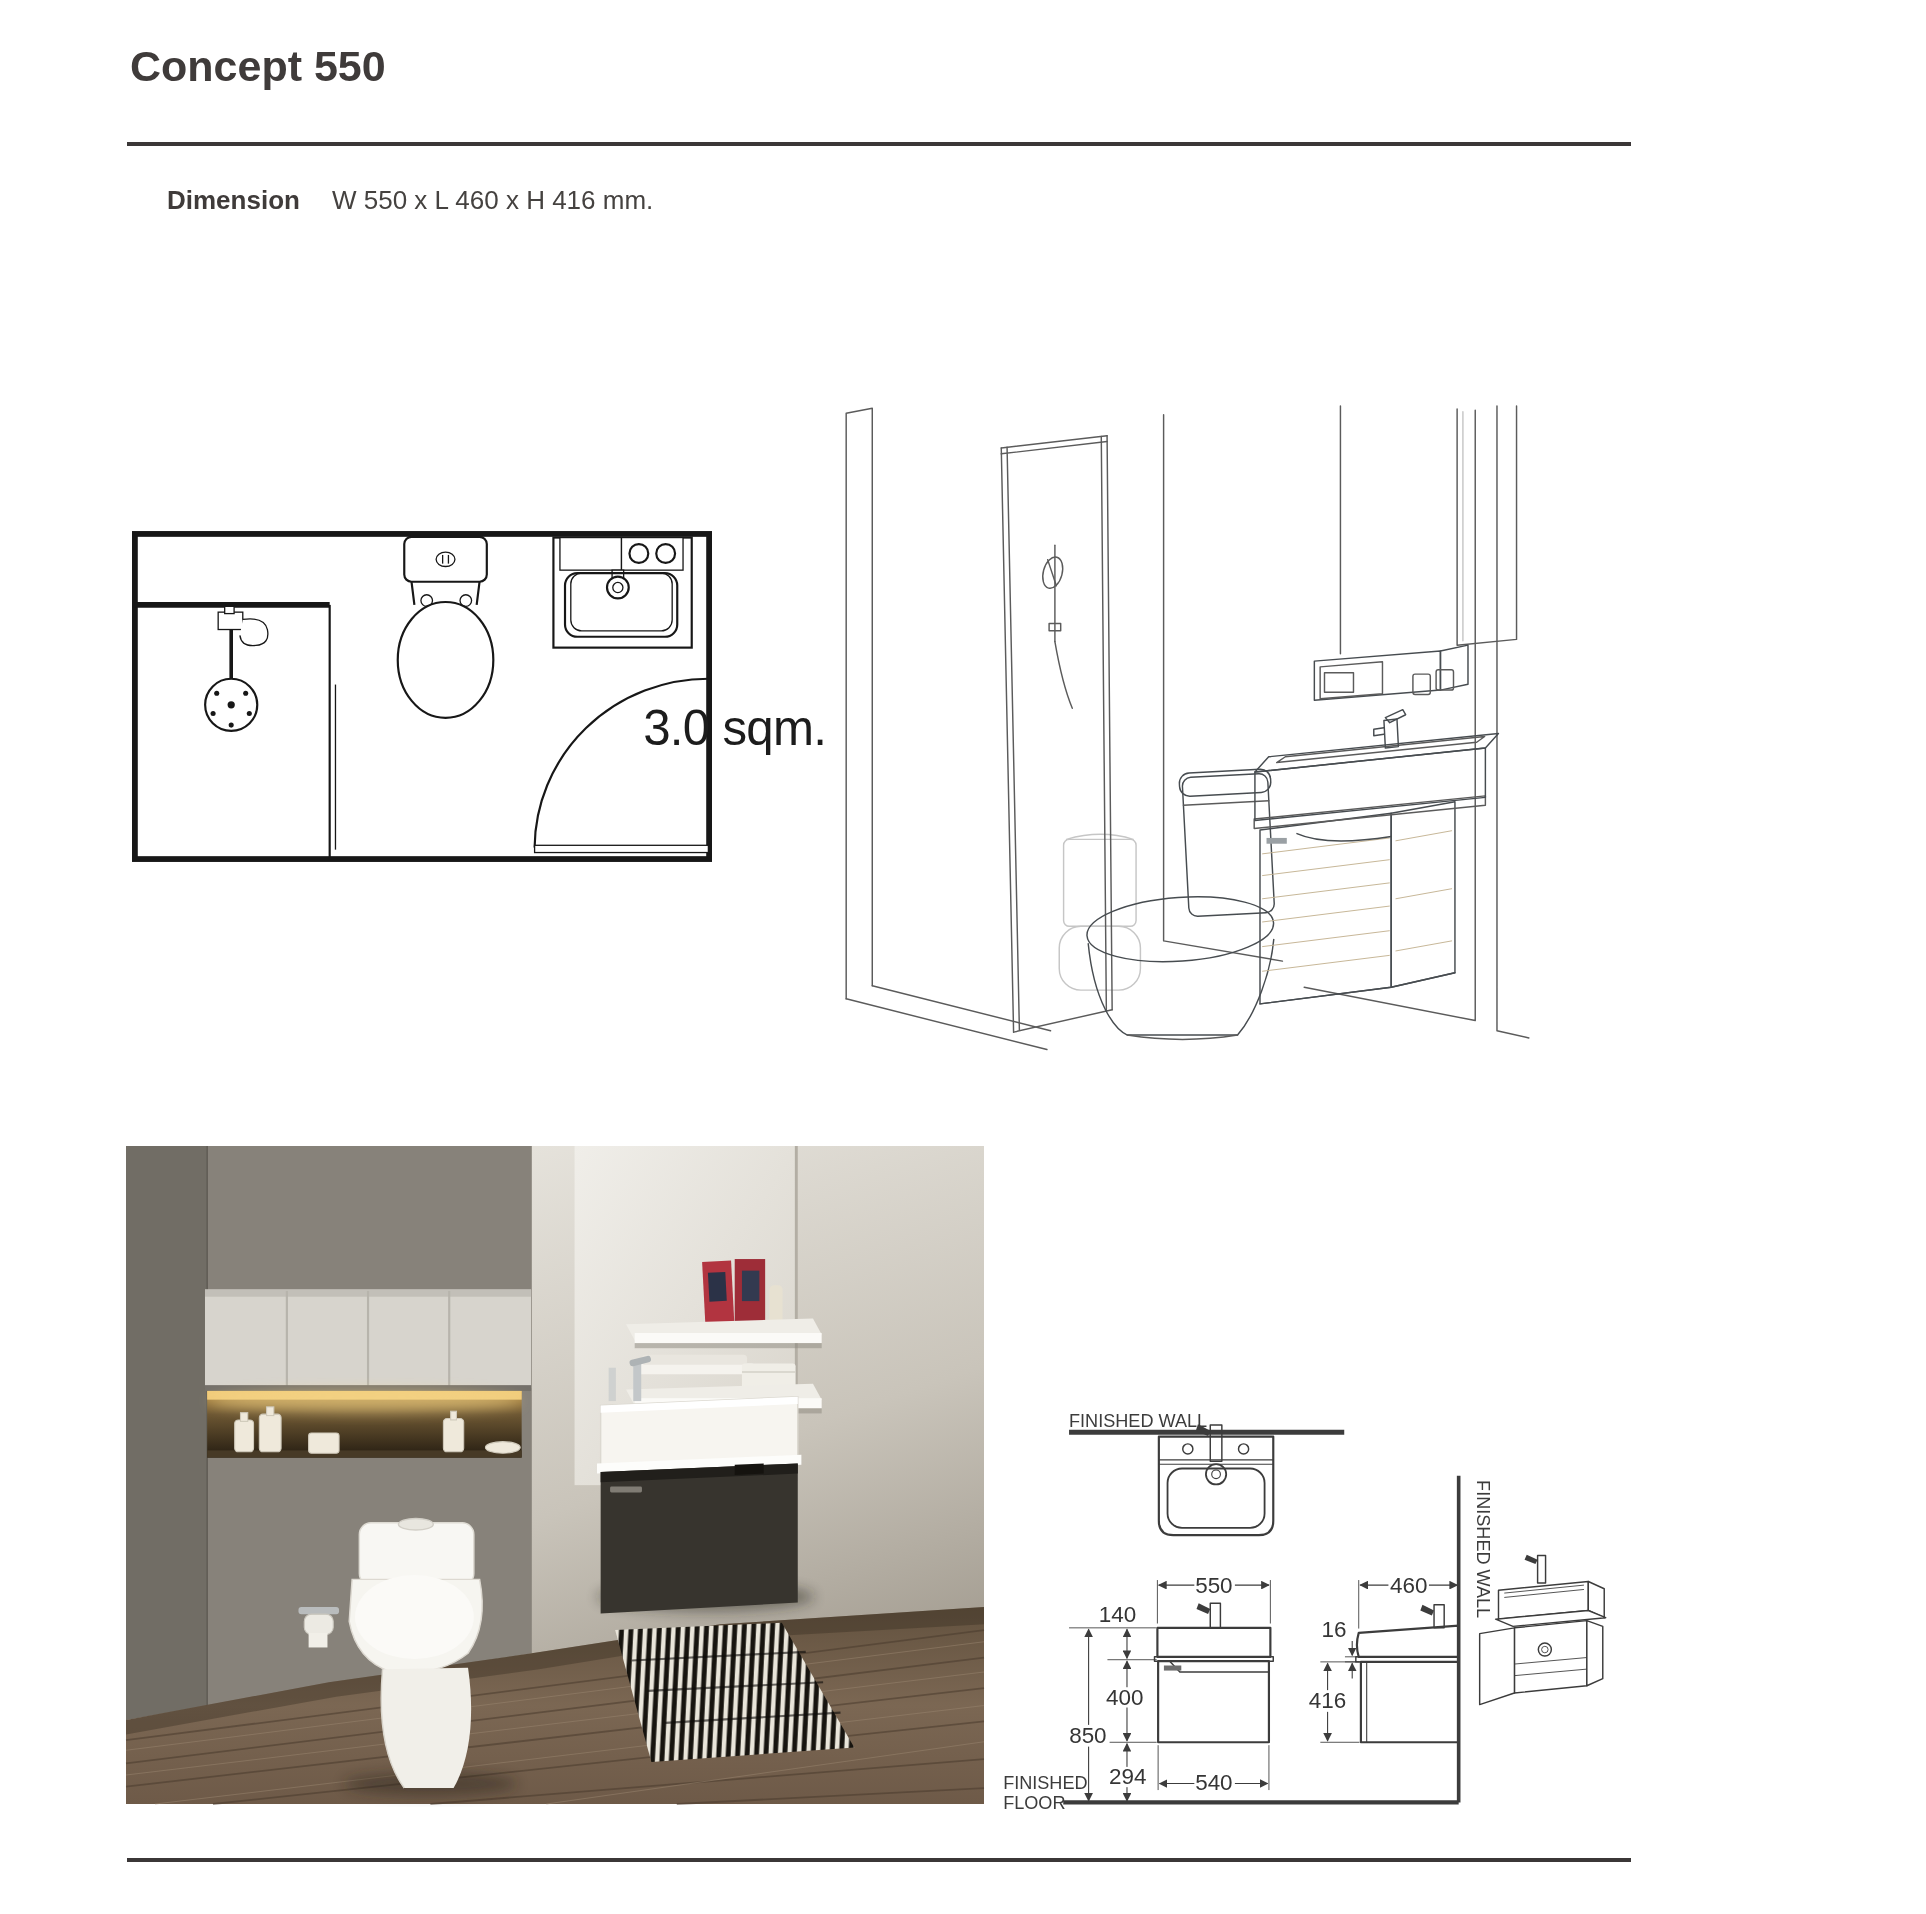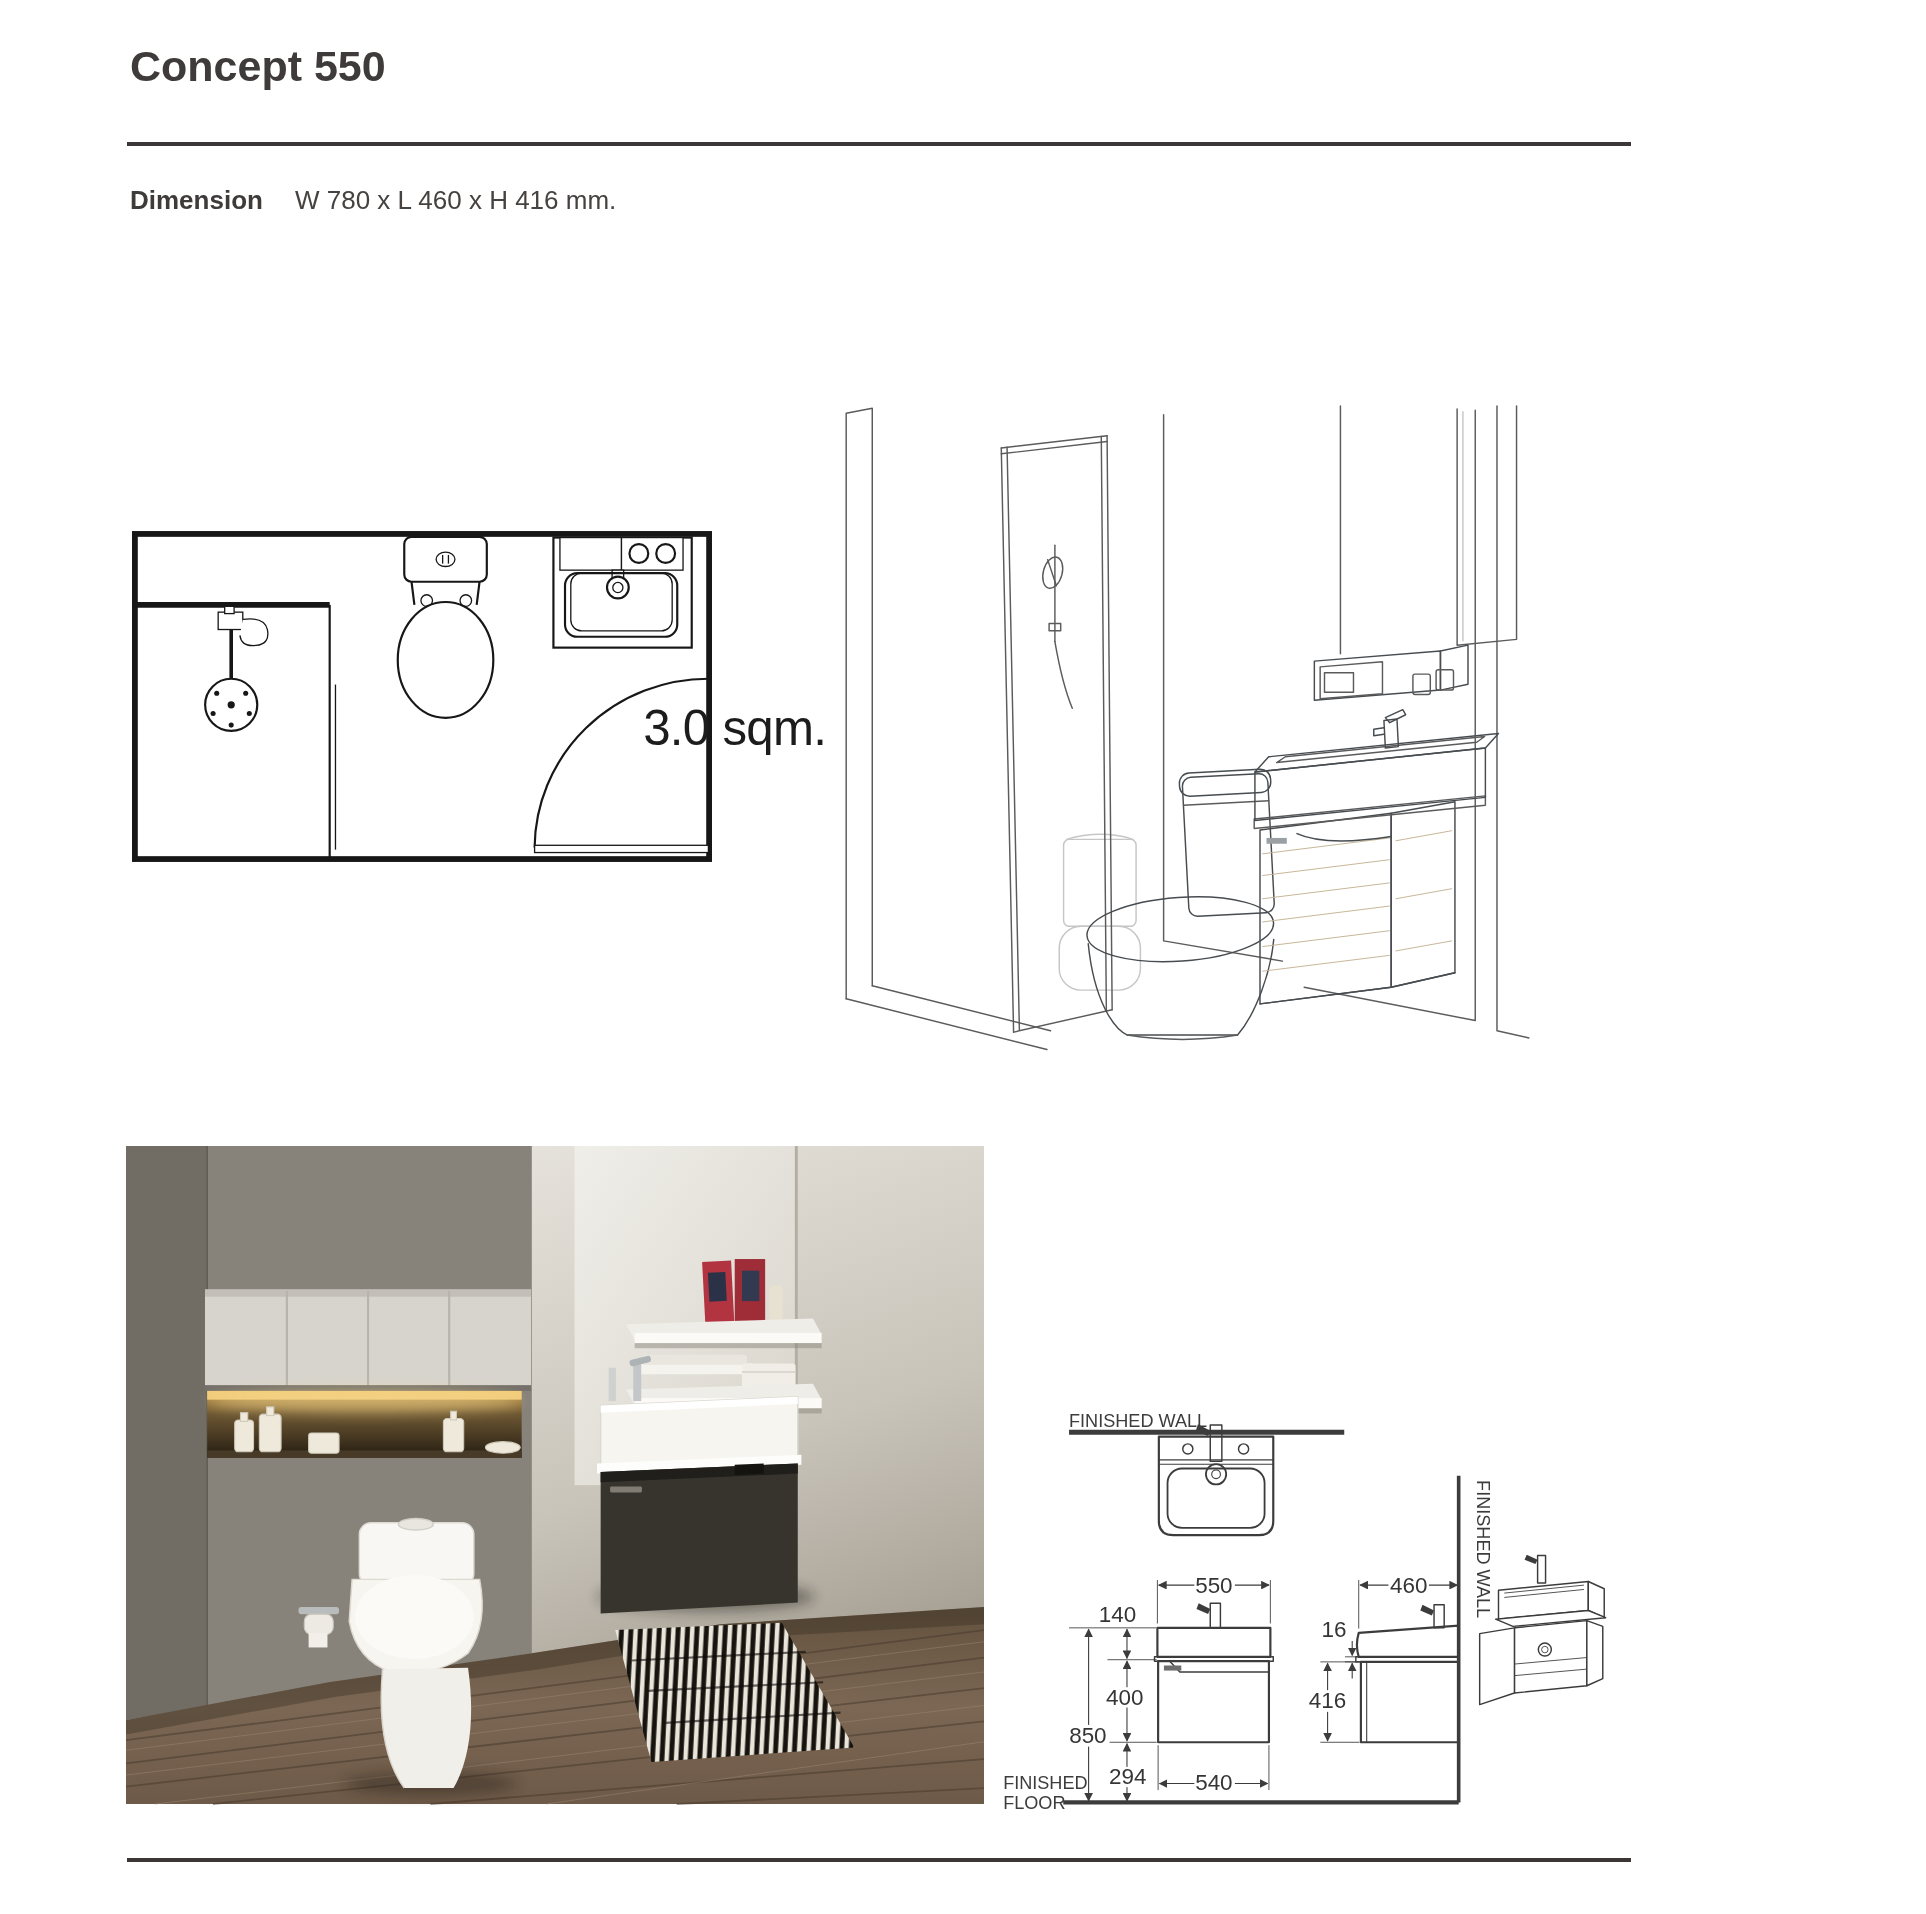--- a/index.html
+++ b/index.html
@@ -11,21 +11,21 @@
   .header { position:absolute; left:130px; top:42px; display:flex; align-items:baseline; gap:26px; }
   .title { font-size:43px; font-weight:bold; color:#3f3b3a; letter-spacing:0px; }
   .subtitle { font-size:32px; font-weight:normal; color:#4b4845; }
 
   .rule { position:absolute; left:127px; width:1504px; height:3.6px; background:#3b3737; }
   .rule-top { top:142px; }
   .rule-bottom { top:1858px; }
 
   
   .specs { position:absolute; left:130px; top:183px; font-size:26px; line-height:34px; color:#454240; }
-  .spec-row { display:flex; }
+  .spec-row { display:flex;margin-left:37px; }
   .spec-label { font-weight:bold; width:165px; color:#3f3b3a; }
   .spec-value { white-space:nowrap; }
 
   svg { position:absolute; overflow:visible; }
   #floorplan { left:132px; top:531px; }
   #sketch    { left:833px; top:406px; }
   #photo     { left:126px; top:1146px; }
   #techdraw  { left:993px; top:1399px; }
 
   
@@ -53,21 +53,21 @@
 <div class="page">
 
   <div class="header">
     <div class="title">Concept 550</div>
   </div>
   <div class="rule rule-top"></div>
 
   <div class="specs">
     <div class="spec-row">
       <div class="spec-label">Dimension</div>
-      <div class="spec-value">W 780 x L 460 x H 416 mm.</div>
+      <div class="spec-value">W 550 x L 460 x H 416 mm.</div>
     </div>
   </div>
 
   <svg id="floorplan" width="580" height="331" viewBox="0 0 801 457">
     <rect x="4" y="4" width="793" height="449" class="fp fp-thick"></rect>
     <line x1="4" y1="102" x2="273" y2="102" class="fp fp-thick"></line>
     <line x1="273" y1="102" x2="273" y2="451" class="fp fp-med"></line>
     <line x1="281" y1="212" x2="281" y2="440" class="fp fp-thin"></line>
 
     <g>

